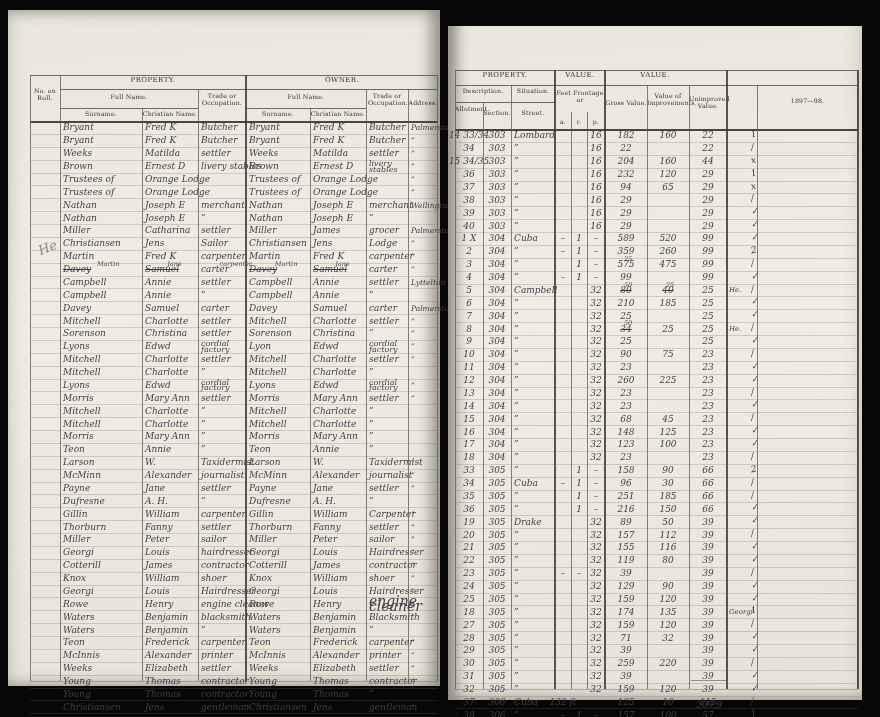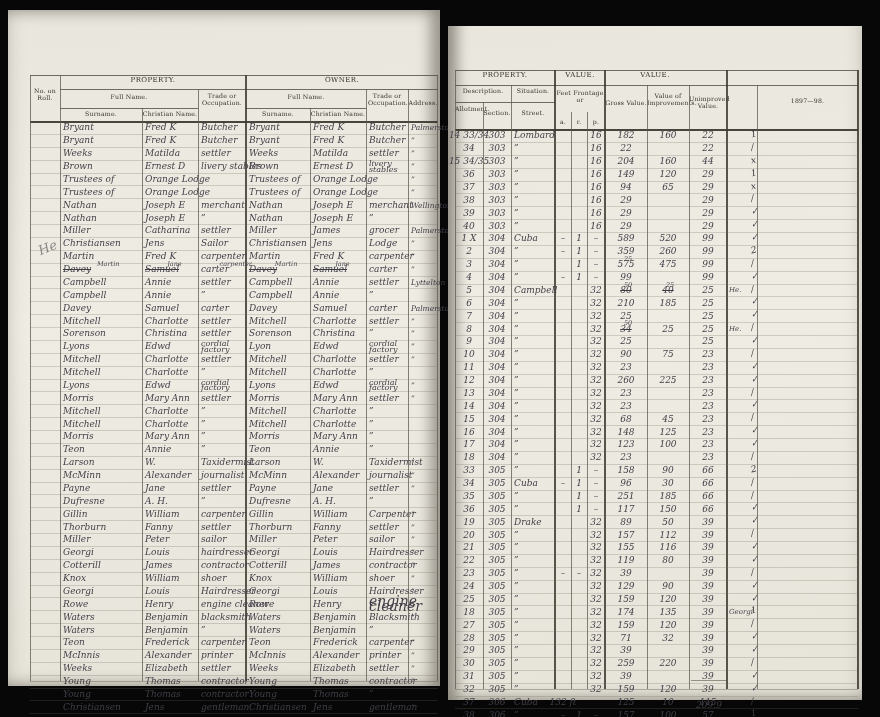--- a/index.html
+++ b/index.html
@@ -649,21 +649,21 @@
             <span class="mark">x</span>
           </div>
         </div>
         <div class="rrow">
           <div class="c ctr">36</div>
           <div class="c ctr">303</div>
           <div class="c nm">”</div>
           <div class="c ctr"></div>
           <div class="c ctr"></div>
           <div class="c ctr">16</div>
-          <div class="c ctr">149</div>
+          <div class="c ctr">232</div>
           <div class="c ctr">120</div>
           <div class="c ctr">29</div>
           <div class="c note"></div>
           <div class="c nm">
             <span class="mark">1</span>
           </div>
         </div>
         <div class="rrow">
           <div class="c ctr">37</div>
           <div class="c ctr">303</div>
@@ -1051,21 +1051,21 @@
             <span class="mark">/</span>
           </div>
         </div>
         <div class="rrow">
           <div class="c ctr">36</div>
           <div class="c ctr">305</div>
           <div class="c nm">”</div>
           <div class="c ctr"></div>
           <div class="c ctr">1</div>
           <div class="c ctr">–</div>
-          <div class="c ctr">117</div>
+          <div class="c ctr">216</div>
           <div class="c ctr">150</div>
           <div class="c ctr">66</div>
           <div class="c note"></div>
           <div class="c nm">
             <span class="mark">✓</span>
           </div>
         </div>
         <div class="rrow">
           <div class="c ctr">19</div>
           <div class="c ctr">305</div>

